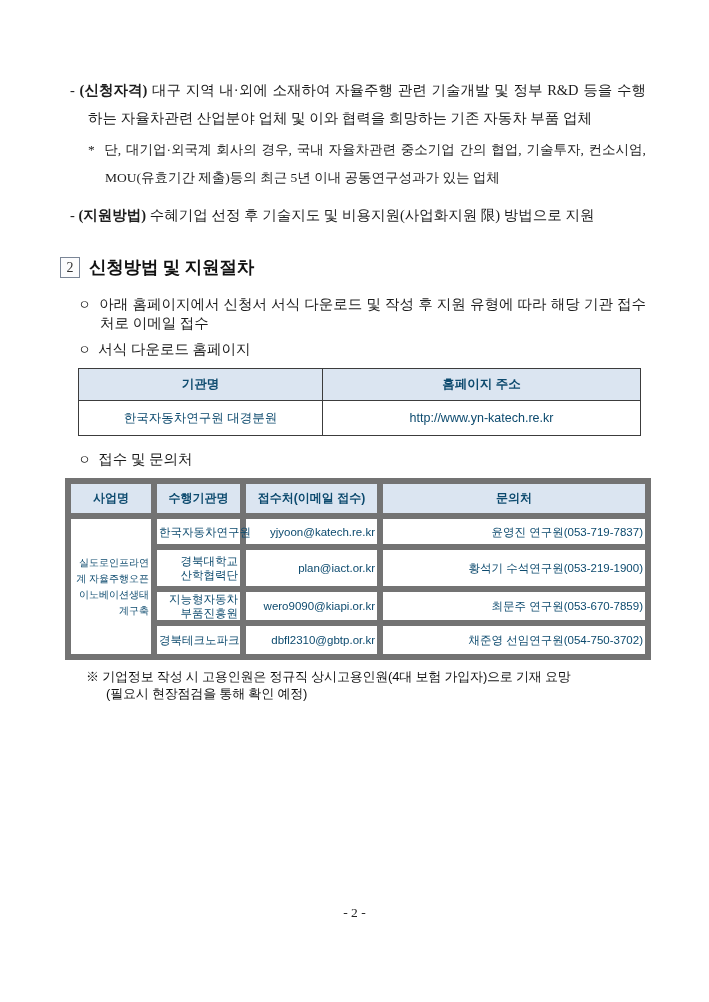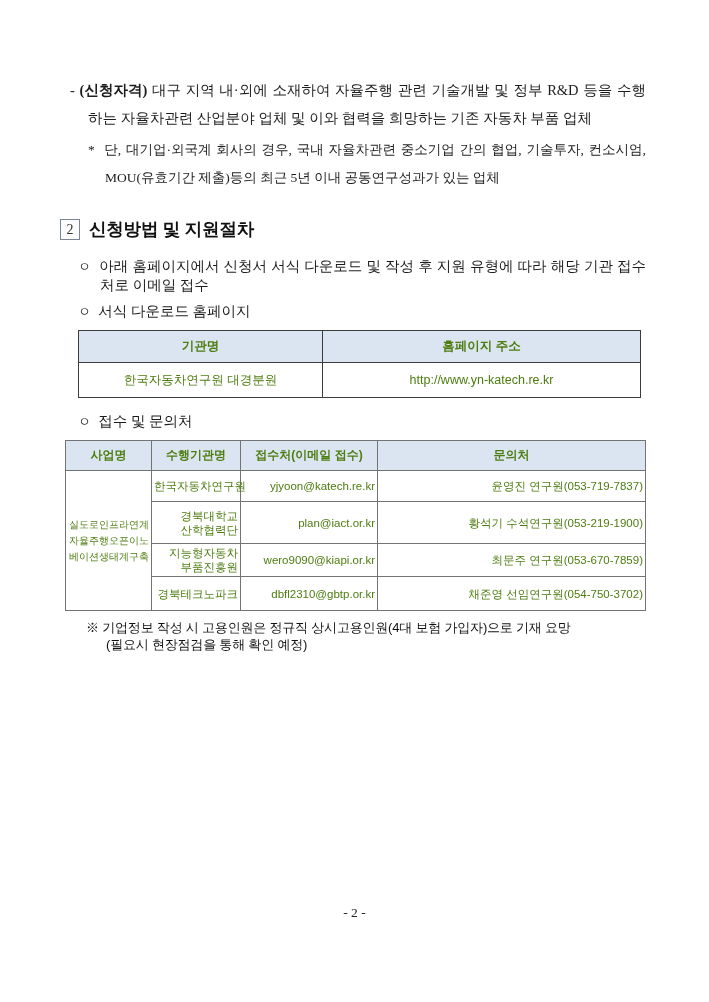--- a/index.html
+++ b/index.html
@@ -49,36 +49,36 @@
   .item {
     margin:0; font-size:14.5px; line-height:18px;
     text-align:justify; padding-left:30px; text-indent:-22px;
   }
   .item.i1 { margin-top:16px; }
   .item.i2 { margin-top:8px; }
   .item.i3 { margin-top:14px; }
   .circle-marker { font-size:13px; }
 
   
-  table { border-collapse:collapse; table-layout:fixed; color:#4d7c0f; }
+  table { border-collapse:collapse; table-layout:fixed; color:#0c4a6e; }
   .t1 {
     margin:9px 0 0 8px; width:562px;
     font-family:"Liberation Sans", sans-serif; font-size:12.5px;
     border:1.5px solid #2b2b2b;
   }
   .t1 th, .t1 td { border:1px solid #3c3c3c; text-align:center; padding:0 4px; }
   .t1 th { background:#dbe5f1; font-weight:bold; height:31px; }
   .t1 td { height:34px; }
 
   .t2 {
     margin:9px 0 0 -5px; width:580px;
     font-family:"Liberation Sans", sans-serif; font-size:11.5px;
     border:1.5px solid #2b2b2b;
   }
-  .t2 th, .t2 td { border:1px solid #737373; text-align:center; padding:0 2px; word-break:keep-all; }
+  .t2 th, .t2 td { border:6px solid #737373; text-align:center; padding:0 2px; word-break:keep-all; }
   .t2 th { background:#dbe5f1; font-weight:bold; height:29px; font-size:12px; }
   .t2 td { line-height:14px;text-align:right; }
   .t2 .project-cell { font-size:10px; word-break:break-all; line-height:16px; padding:0 2px; }
   .t2 tr.hr1 { height:31px; }
   .t2 tr.hr2 { height:42px; }
   .t2 tr.hr3 { height:33px; }
   .t2 tr.hr4 { height:34px; }
 
   
   .footnote {
@@ -99,20 +99,21 @@
 <body>
 
 <div class="page">
   <div class="content">
 
     <p class="para"><span>-</span> <span class="label">(신청자격)</span> <span>대구 지역 내·외에 소재하여 자율주행 관련 기술개발 및 정부 R&amp;D 등을 수행하는 자율차관련 산업분야 업체 및 이와 협력을 희망하는 기존 자동차 부품 업체</span></p>
 
     <p class="subnote first"><span>*</span>&nbsp; <span>단, 대기업·외국계 회사의 경우, 국내 자율차관련 중소기업 간의 협업, 기술투자, 컨소시엄, MOU(유효기간 제출)등의 최근 5년 이내 공동연구성과가 있는 업체</span></p>
 
 
+    <p class="para b2"><span>-</span> <span class="label">(지원방법)</span> <span>수혜기업 선정 후 기술지도 및 비용지원(사업화지원 限) 방법으로 지원</span></p>
 
     <div class="section-head">
       <span class="sec-num">2</span>
       <span>신청방법 및 지원절차</span>
     </div>
 
     <p class="item i1"><span class="circle-marker">ㅇ</span>&nbsp; <span>아래 홈페이지에서 신청서 서식 다운로드 및 작성 후 지원 유형에 따라 해당 기관 접수처로 이메일 접수</span></p>
 
     <p class="item i2"><span class="circle-marker">ㅇ</span>&nbsp; <span>서식 다운로드 홈페이지</span></p>
 

